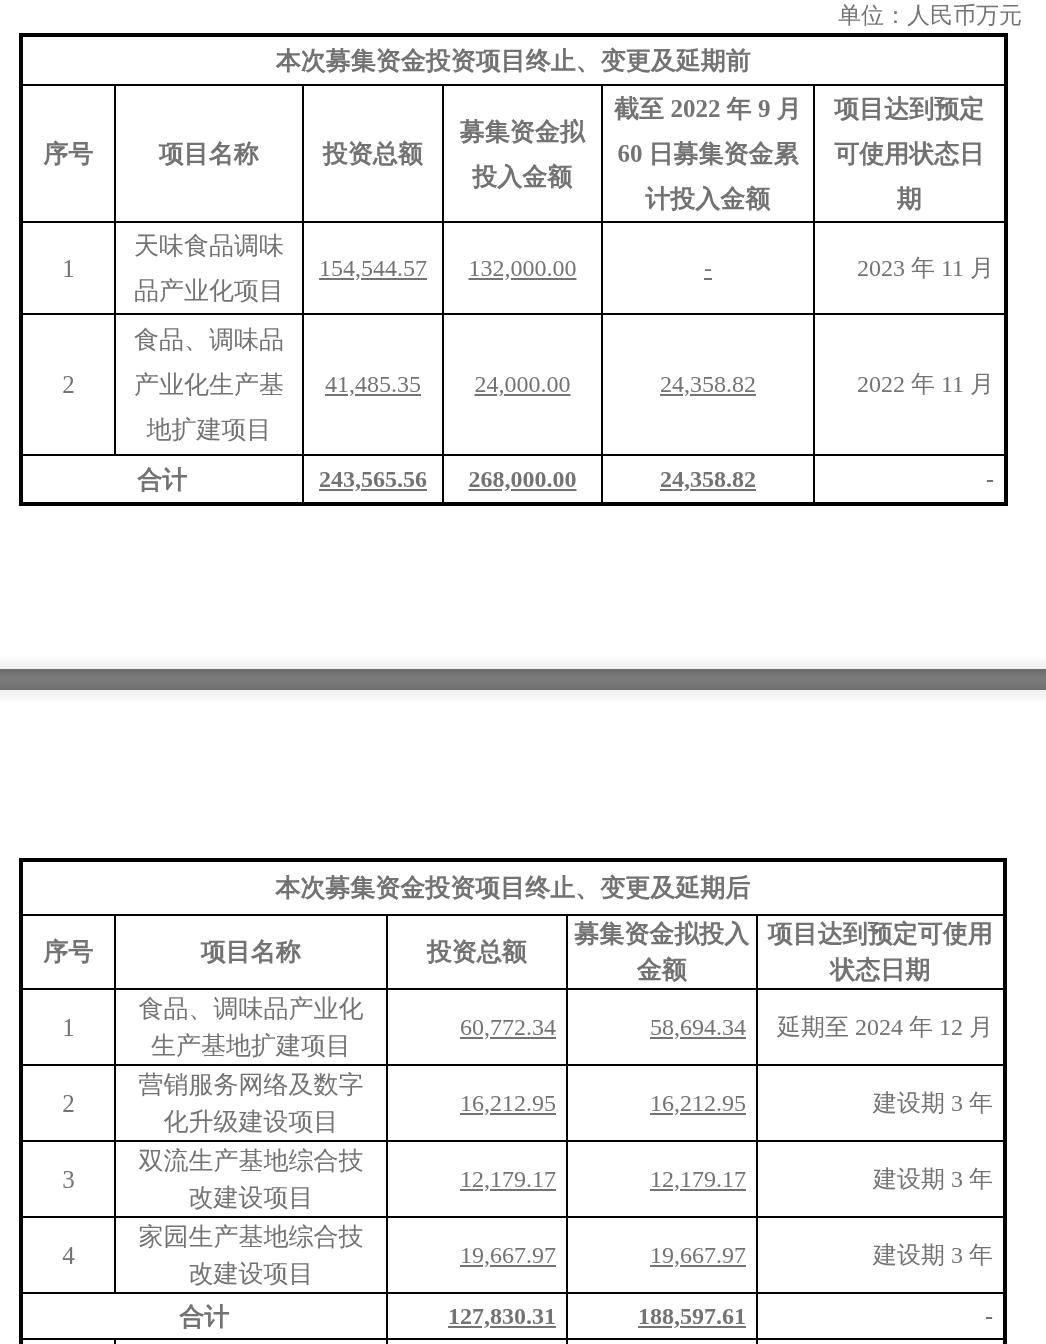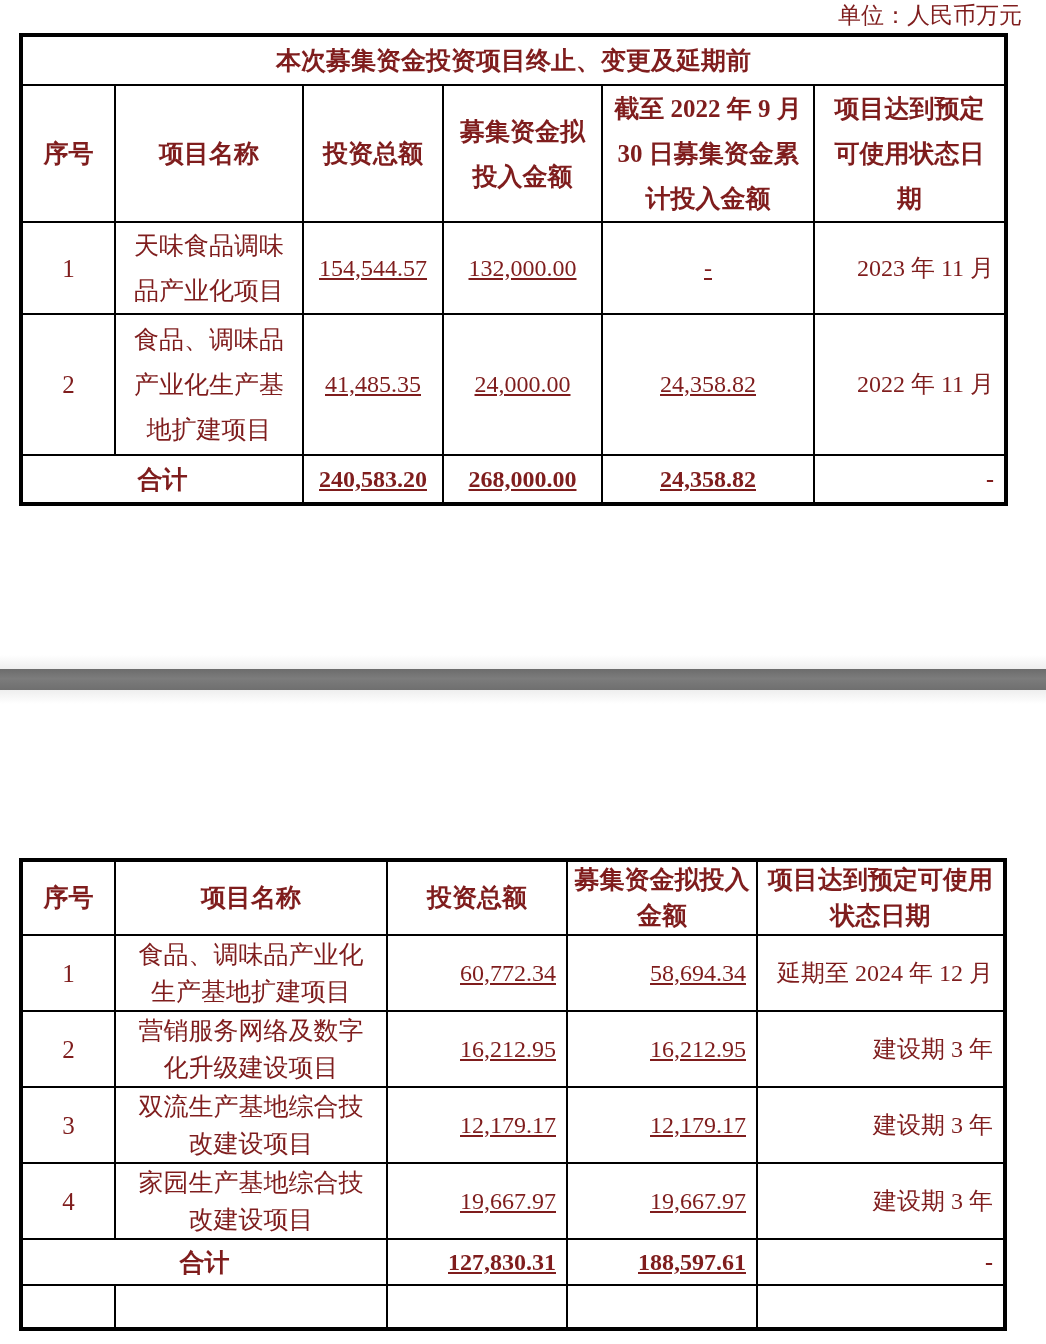--- a/index.html
+++ b/index.html
@@ -3,21 +3,21 @@
 <meta charset="utf-8">
 <style>
   html, body { margin: 0; padding: 0; }
   .page {
     position: relative;
     width: 1046px;
     height: 1344px;
     background: #ffffff;
     overflow: hidden;
     font-family: "Liberation Serif", "DejaVu Serif", serif;
-    color: #7f1d1d;
+    color: #737373;
   }
   .unit-label {
     position: absolute;
     top: 1px;
     right: 24px;
     font-size: 23px;
     line-height: 30px;
     white-space: nowrap;
   }
   table.tbl {
@@ -100,60 +100,63 @@
     </colgroup>
     <tbody>
         <tr style="height:50px">
       <td class="title-cell" colspan="6">本次募集资金投资项目终止、变更及延期前</td>
     </tr>
     <tr style="height:137px">
       <td class="hdr">序号</td>
       <td class="hdr">项目名称</td>
       <td class="hdr">投资总额</td>
       <td class="hdr">募集资金拟投入金额</td>
-      <td class="hdr">截至 2022 年 9 月 30 日募集资金累计投入金额</td>
+      <td class="hdr">截至 2022 年 9 月 60 日募集资金累计投入金额</td>
       <td class="hdr">项目达到预定可使用状态日期</td>
     </tr>
     <tr style="height:90px">
       <td class="c">1</td>
       <td class="name">天味食品调味品产业化项目</td>
       <td class="c num">154,544.57</td>
       <td class="c num">132,000.00</td>
       <td class="c num">-</td>
       <td class="r date">2023 年 11 月</td>
     </tr>
     <tr style="height:141px">
       <td class="c">2</td>
       <td class="name">食品、调味品产业化生产基地扩建项目</td>
       <td class="c num">41,485.35</td>
       <td class="c num">24,000.00</td>
       <td class="c num">24,358.82</td>
       <td class="r date">2022 年 11 月</td>
     </tr>
     <tr class="total-row" style="height:49px">
       <td class="c" colspan="2">合计</td>
-      <td class="c num">240,583.20</td>
+      <td class="c num">243,565.56</td>
       <td class="c num">268,000.00</td>
       <td class="c num">24,358.82</td>
       <td class="r date">-</td>
     </tr>
   </tbody>
     </table>
 
   <div class="page-break-bar"></div>
 
   <table class="tbl tbl-after">
     <colgroup>
       <col style="width:94px">
         <col style="width:272px">
         <col style="width:180px">
       <col style="width:190px">
         <col style="width:248px">
     </colgroup>
     <tbody>
+        <tr style="height:55px">
+      <td class="title-cell" colspan="5">本次募集资金投资项目终止、变更及延期后</td>
+    </tr>
     <tr style="height:73px">
       <td class="hdr">序号</td>
       <td class="hdr">项目名称</td>
       <td class="hdr">投资总额</td>
       <td class="hdr">募集资金拟投入金额</td>
       <td class="hdr">项目达到预定可使用状态日期</td>
     </tr>
     <tr style="height:75px">
       <td class="c">1</td>
       <td class="name">食品、调味品产业化生产基地扩建项目</td>

